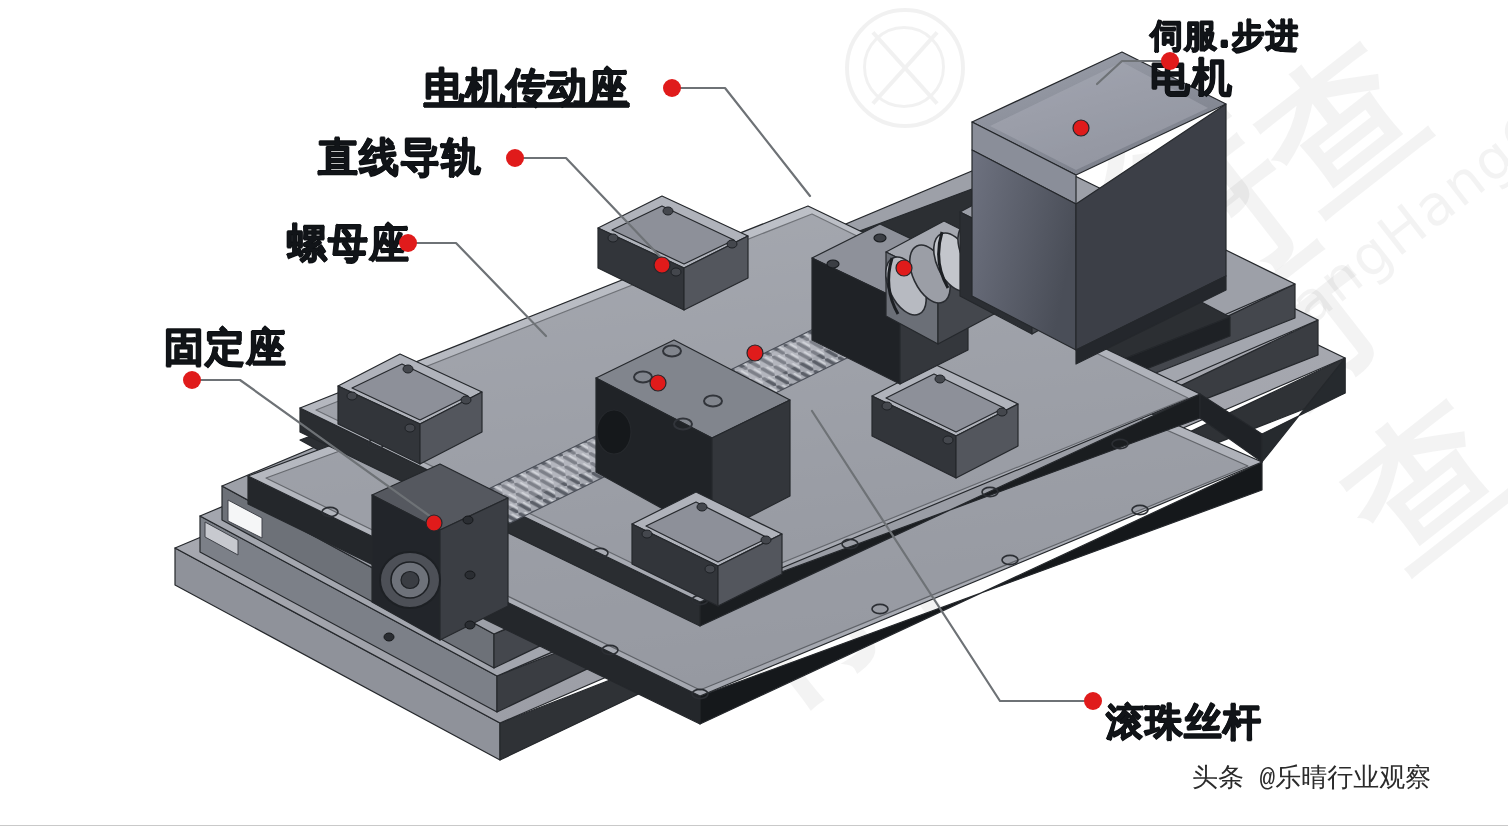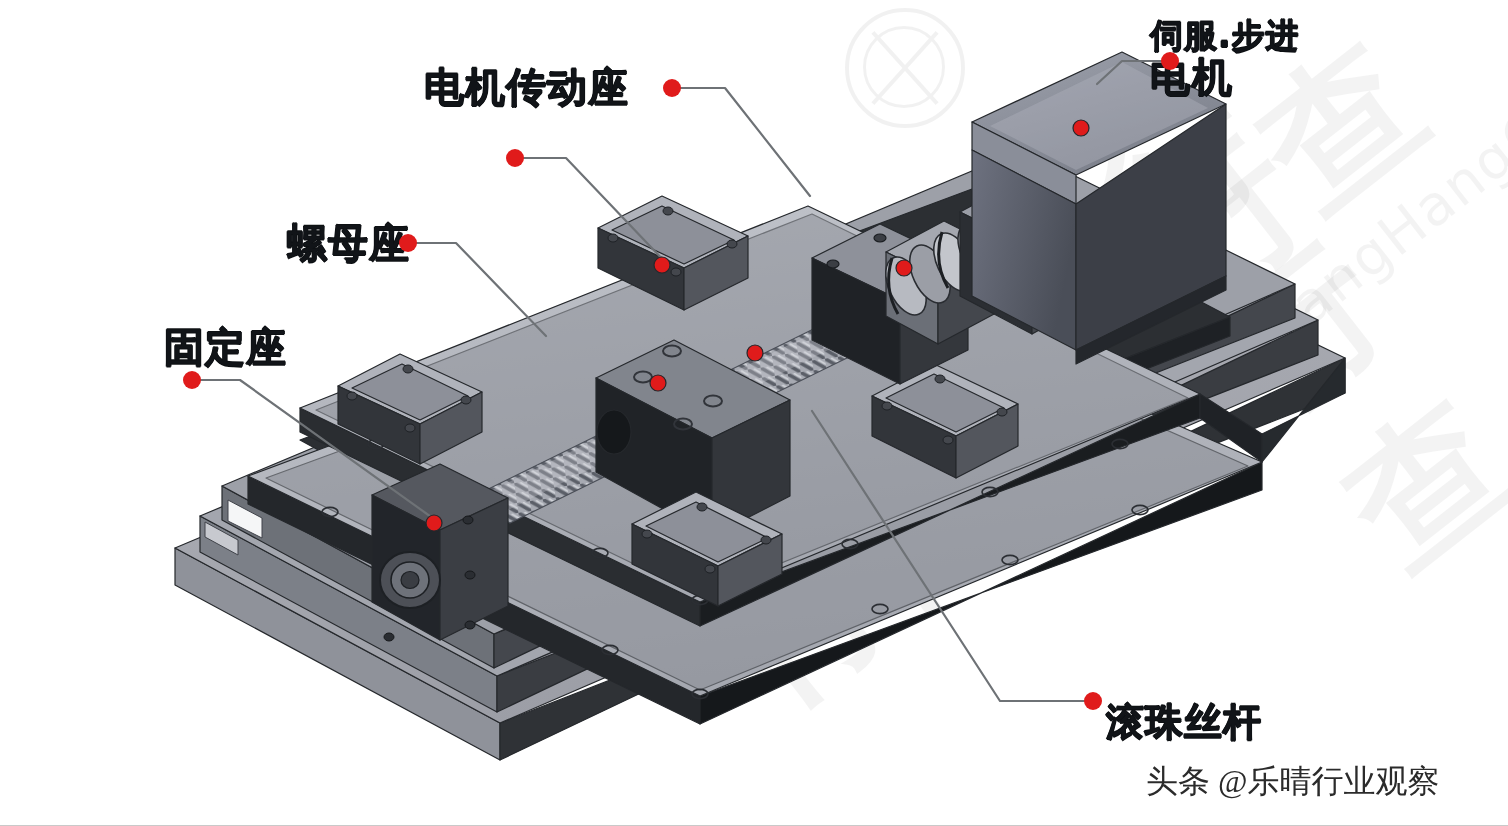--- a/index.html
+++ b/index.html
@@ -21,21 +21,21 @@
     font-family:"DejaVu Sans","Liberation Sans",sans-serif;
     font-weight:bold;
     color:#111418;
     white-space:nowrap;
     letter-spacing:1px;
     line-height:1.08;
     text-shadow:
        0.8px 0 0 #0d1013, -0.8px 0 0 #0d1013,
        0 0.8px 0 #0d1013, 0 -0.8px 0 #0d1013;
   }
-  .c-motorseat{left:424px;top:66px;font-size:40px;}
+  .c-motorseat{left:424px;top:66px;font-size:40px;text-decoration:underline;}
   .c-rail     {left:318px;top:136px;font-size:40px;}
   .c-nutseat  {left:250px;top:222px;font-size:40px;margin-left:37px;}
   .c-fixseat  {left:140px;top:326px;font-size:40px;margin-left:24px;}
   .c-screw    {left:1106px;top:678px;font-size:38px;margin-top:24px;}
   .c-motor    {left:1150px;top:18px;font-size:33px;text-align:left;}
   .c-motor .l2{font-size:40px;display:block;margin-top:2px;letter-spacing:2px;}
 
   
   .wm{
     position:absolute;color:#000;opacity:0.045;
@@ -55,23 +55,23 @@
   }
   .wm-ring:before{transform:rotate(42deg);}
   .wm-ring:after{transform:rotate(-42deg);}
   .wm-ring-inner{
     position:absolute;left:14px;top:14px;width:76px;height:76px;
     border:3px solid #000;border-radius:50%;
   }
 
   
   .source{
-    position:absolute;left:1146px;top:760px;
-    font-size:32px;color:#2b2b2b;white-space:nowrap;
-    font-family:Liberation Serif, serif;
+    position:absolute;left:1192px;top:760px;
+    font-size:26px;color:#2b2b2b;white-space:nowrap;
+    font-family:Liberation Mono, monospace;
   }
 </style>
 </head>
 <body>
 
 <div id="stage">
 
   <div class="wm-ring">
     <div class="wm-ring-inner"></div>
   </div>
@@ -322,20 +322,23 @@
         <circle cx="755" cy="353" r="8"></circle>
         <circle cx="434" cy="523" r="8"></circle>
         <circle cx="1081" cy="128" r="8"></circle>
       </g>
     </g>
   </svg>
 
   <div class="callout c-motorseat">
     <span>电机传动座</span>
   </div>
+  <div class="callout c-rail">
+    <span>直线导轨</span>
+  </div>
   <div class="callout c-nutseat">
     <span>螺母座</span>
   </div>
   <div class="callout c-fixseat">
     <span>固定座</span>
   </div>
   <div class="callout c-screw">
     <span>滚珠丝杆</span>
   </div>
   <div class="callout c-motor">

